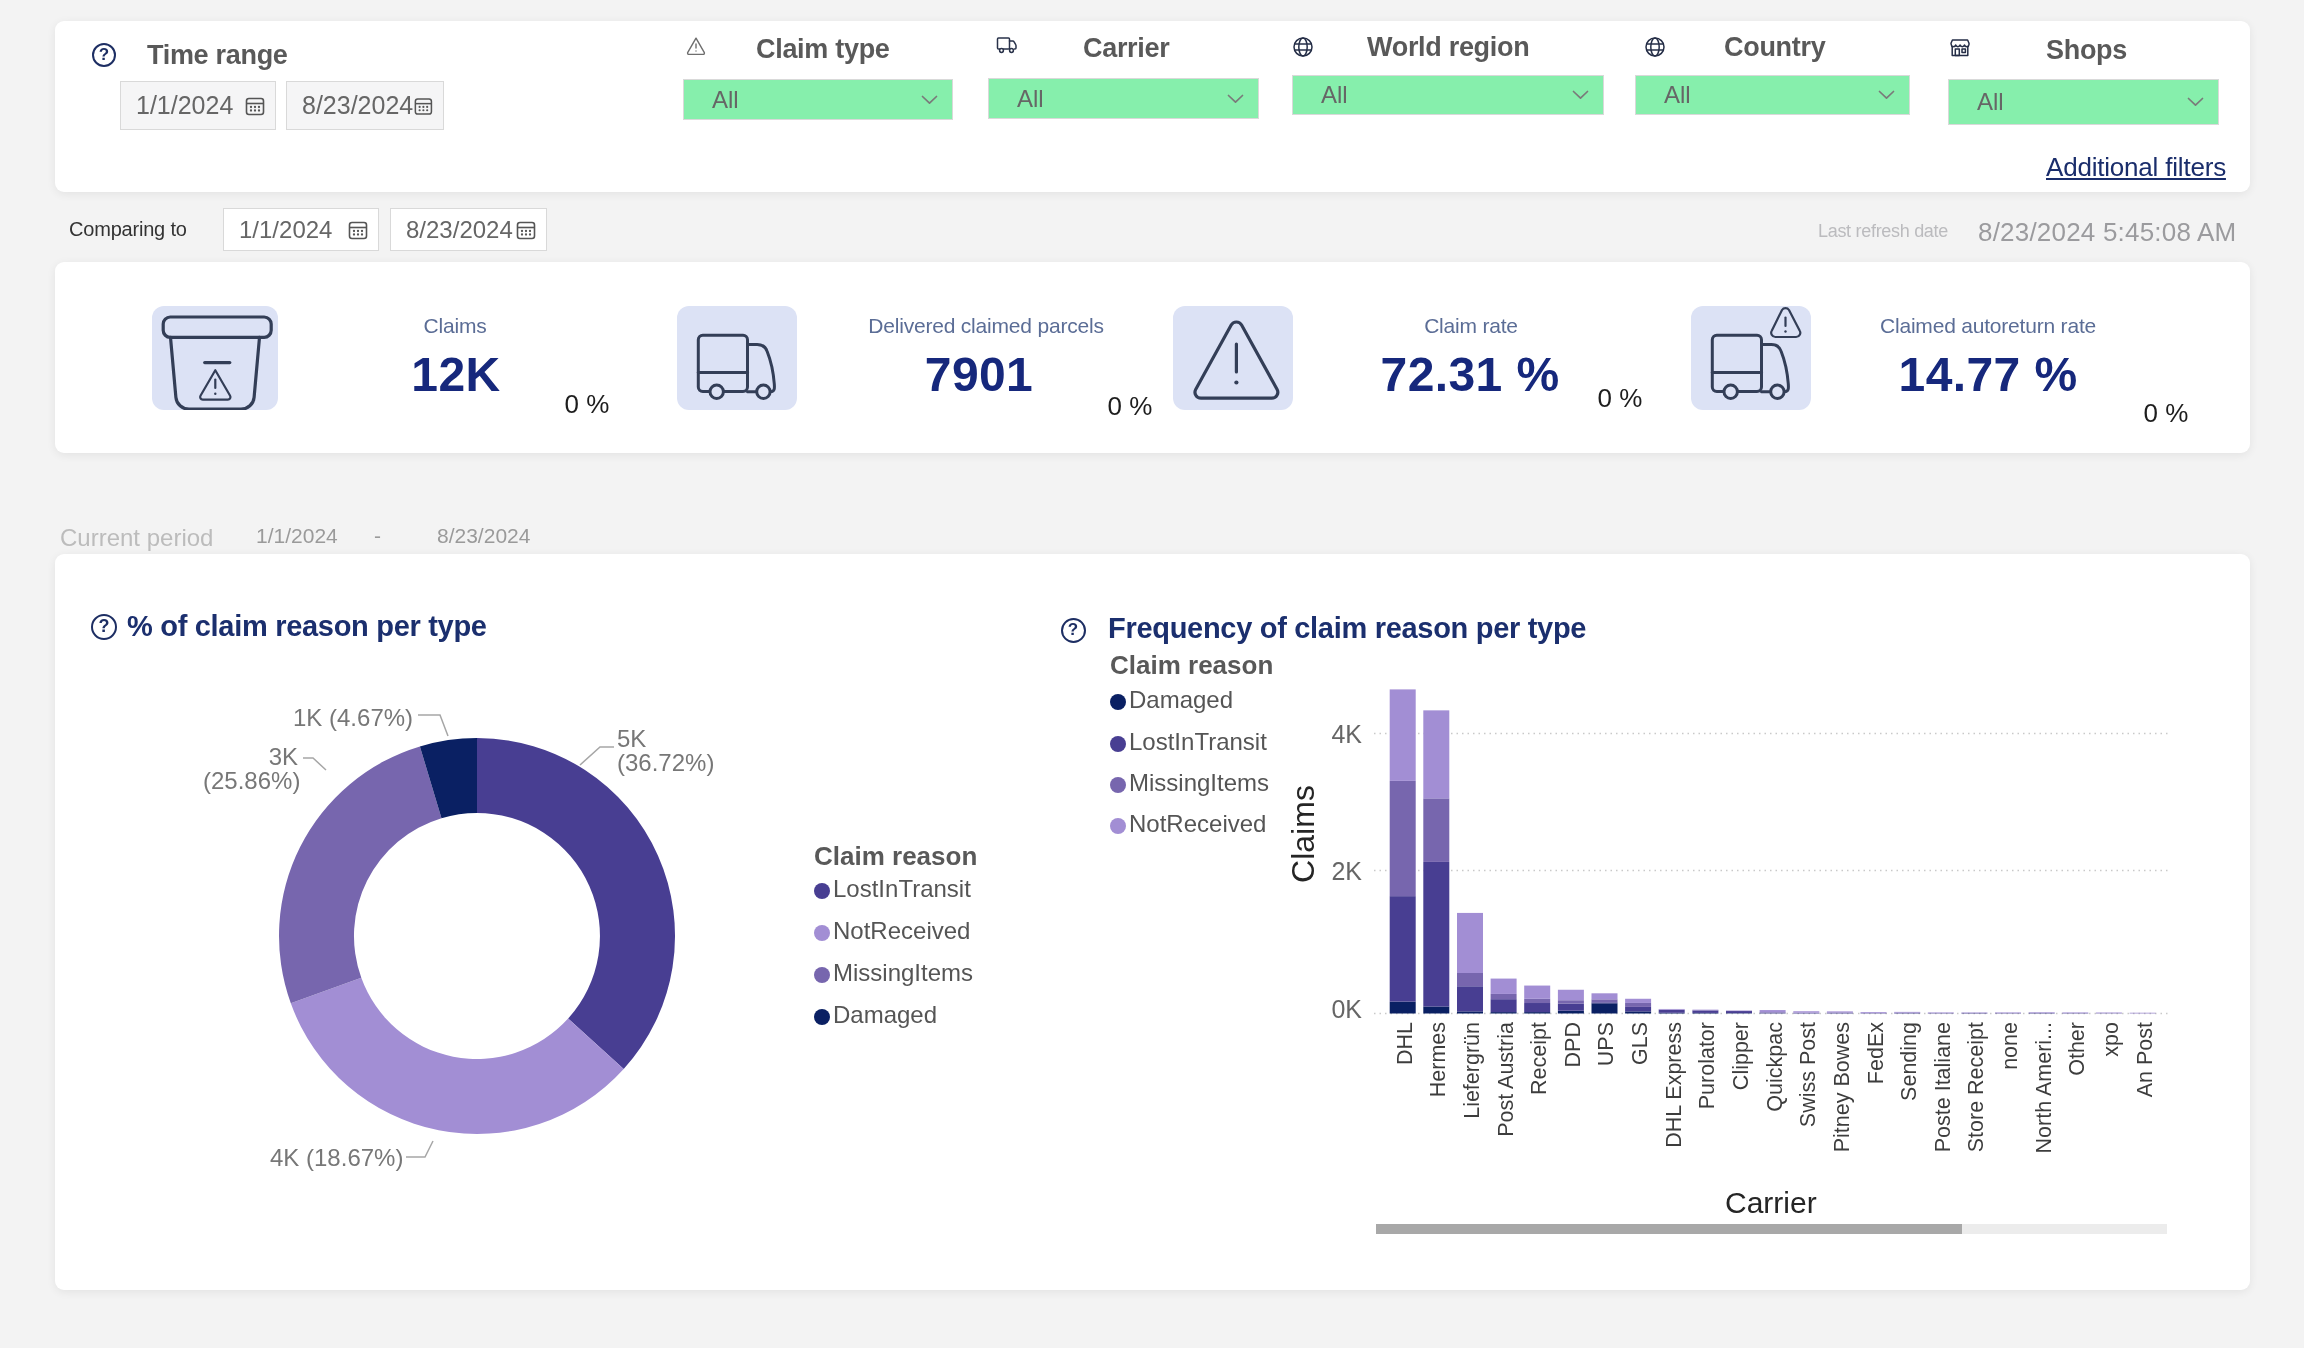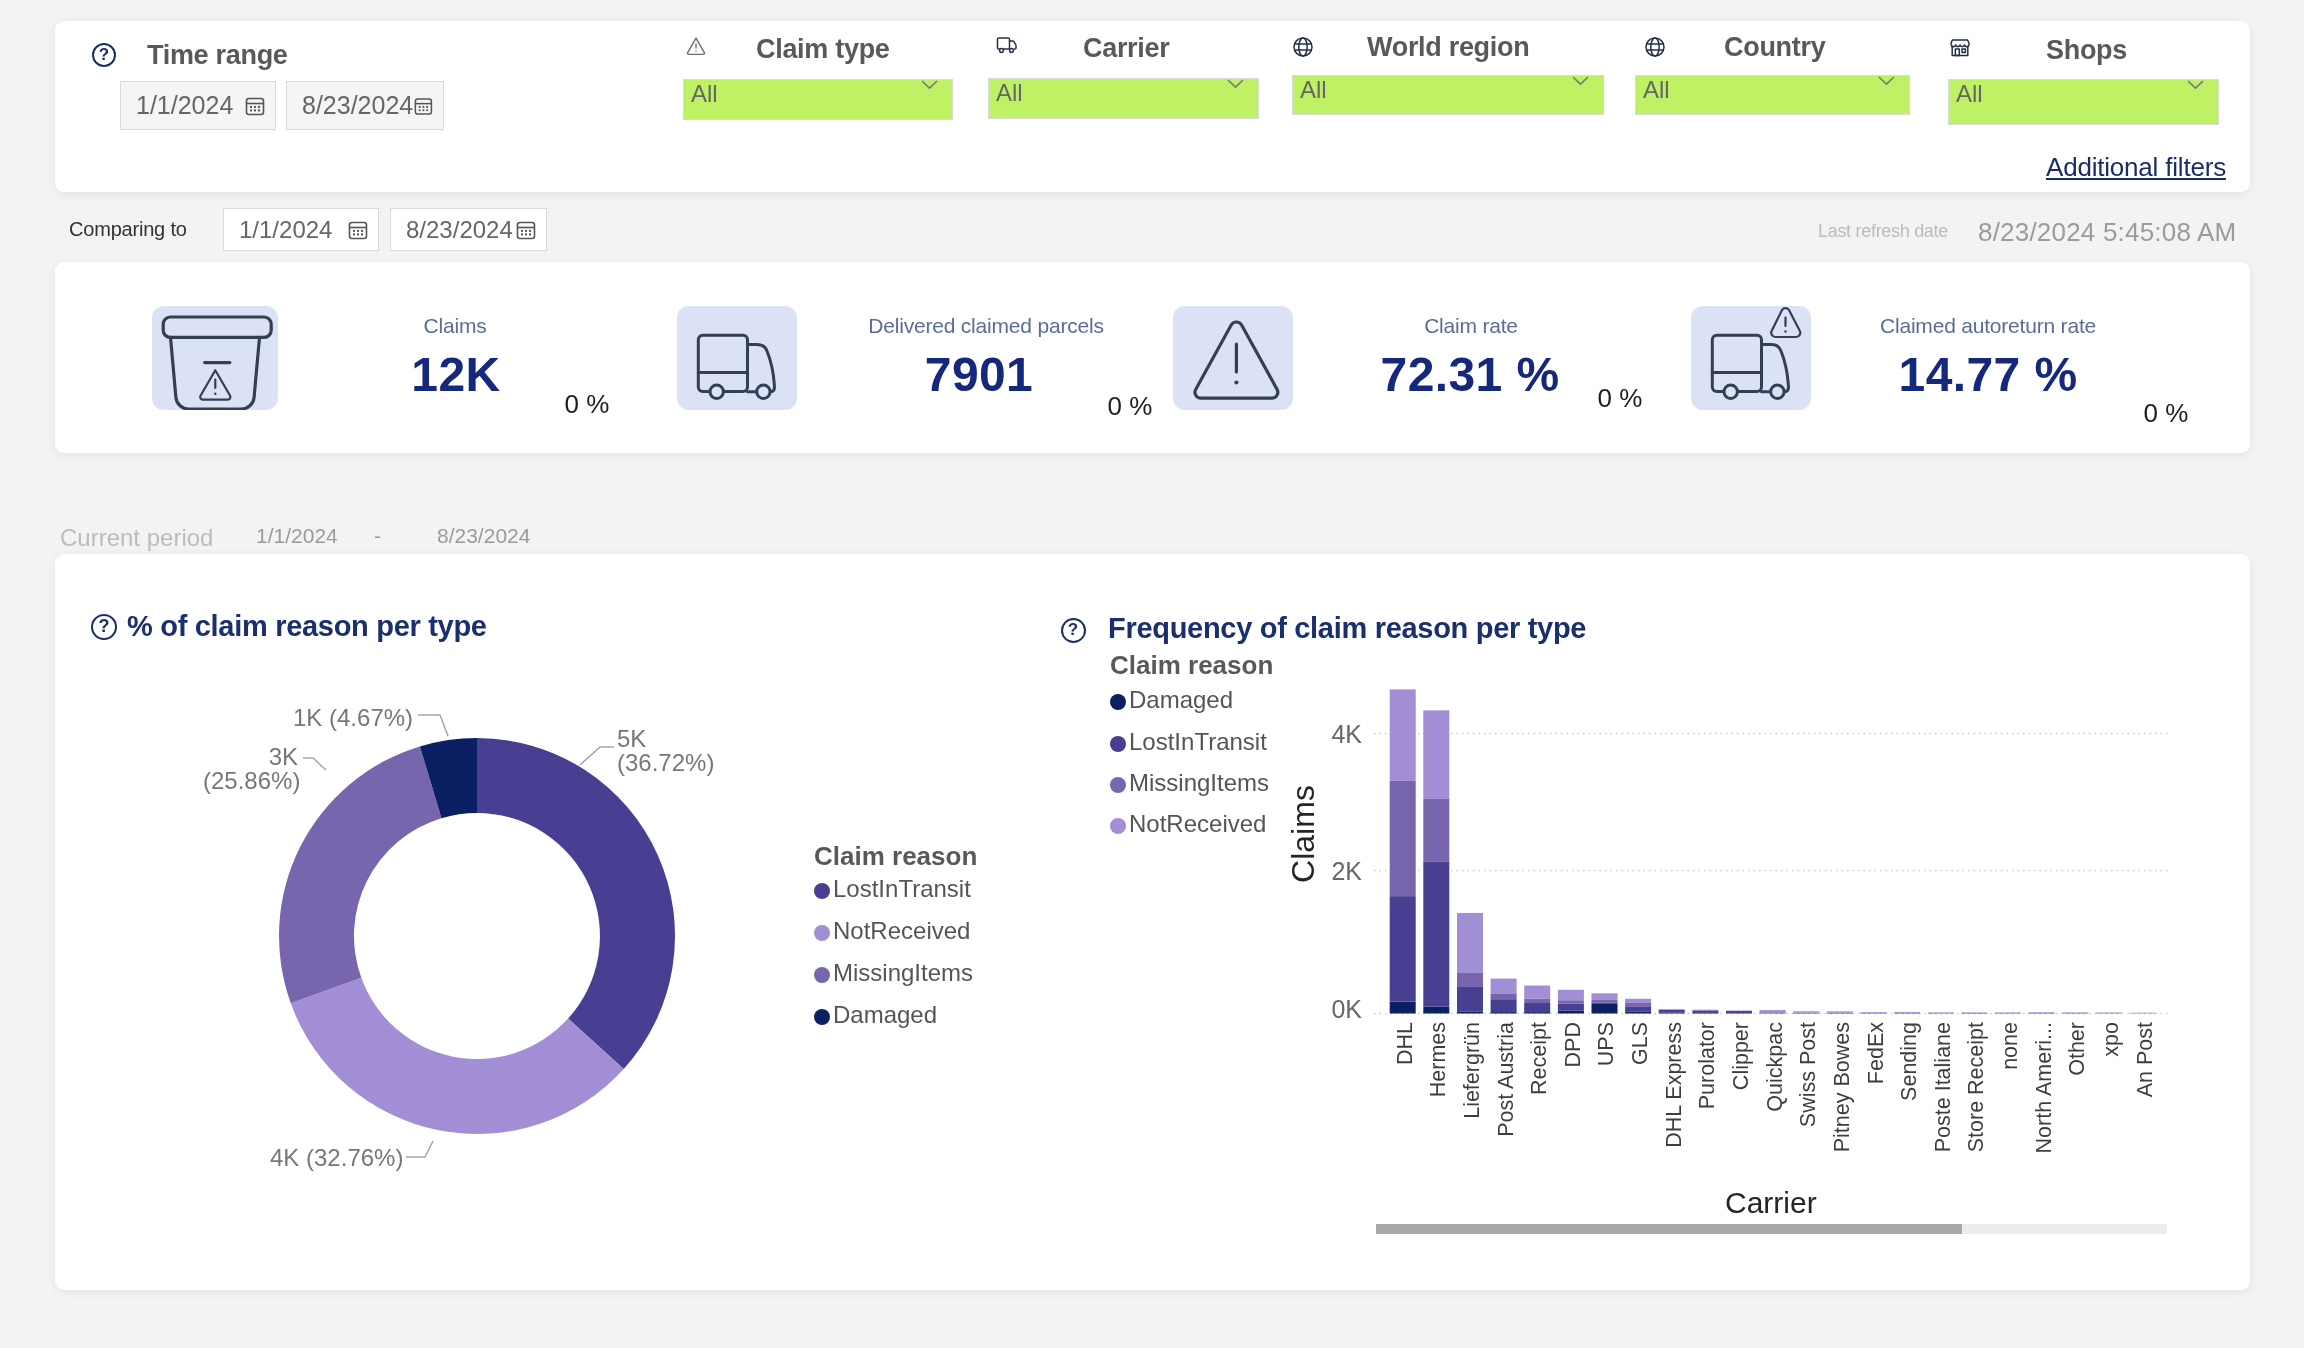--- a/index.html
+++ b/index.html
@@ -1,21 +1,21 @@
 <!DOCTYPE html>
 <html><head><meta charset="utf-8">
 <style>
 * { margin:0; padding:0; box-sizing:border-box; }
 html,body { width:2304px; height:1348px; font-family:"Liberation Sans", sans-serif; background:#f3f3f3; overflow:hidden; }
 .abs { position:absolute; }
 .card { position:absolute; background:#fff; border-radius:9px; box-shadow:0 2px 10px rgba(0,0,0,0.07); }
 .flabel { position:absolute; font-weight:bold; font-size:27px; color:#595959; letter-spacing:-0.3px; white-space:nowrap; }
 .inp { position:absolute; background:#f5f5f6; border:1px solid #d9d9d9; display:flex; align-items:center; padding:0 9px 0 15px; font-size:25px; color:#666; }
 .inp .sp { flex:1; }
-.dd { position:absolute; background:#bef264; border:1px solid #d9d9d9; display:flex; align-items:flex-start; padding:0 14px 0 7px; font-size:24px; color:#666; }
+.dd { position:absolute; background:#86efac; border:1px solid #d9d9d9; display:flex; align-items:center; padding:0 14px 0 28px; font-size:24px; color:#666; }
 .dd .sp { flex:1; }
 .qicon { position:absolute; border:2.4px solid #1d2e63; border-radius:50%; color:#1d2e63; font-weight:bold; text-align:center; }
 .kpilab { position:absolute; font-size:21px; color:#5b6d96; white-space:nowrap; transform:translateX(-50%); letter-spacing:-0.2px;}
 .kpival { position:absolute; font-size:48px; font-weight:bold; color:#16287c; white-space:nowrap; transform:translateX(-50%); letter-spacing:0.4px;}
 .kpipct { position:absolute; font-size:26px; color:#1d1d1d; white-space:nowrap; transform:translateX(-50%); }
 .tile { position:absolute; width:120px; height:104px; background:#dce2f5; border-radius:12px; overflow:hidden; }
 .tile svg { display:block; }
 .ctitle { position:absolute; font-weight:bold; font-size:29px; color:#1b2f6e; letter-spacing:-0.3px; white-space:nowrap; }
 .lgtitle { position:absolute; font-weight:bold; font-size:26px; color:#595959; white-space:nowrap; }
 .lgitem { position:absolute; font-size:24px; color:#555; white-space:nowrap; }
@@ -221,21 +221,21 @@
 <path d="M418,715 h22 l8,21"></path>
 <path d="M614,747 h-14 l-20,18"></path>
 <path d="M303,758 h10 l13,12"></path>
 <path d="M406,1157 h19 l8,-16"></path>
 </g>
 </svg>
 
 <div class="dlab" style="left:293px;top:706px">1K (4.67%)</div>
 <div class="dlab" style="left:617px;top:727px">5K<br>(36.72%)</div>
 <div class="dlab" style="left:203px;top:745px;width:95px;text-align:right">3K<br>(25.86%)</div>
-<div class="dlab" style="left:270px;top:1146px">4K (32.76%)</div>
+<div class="dlab" style="left:270px;top:1146px">4K (18.67%)</div>
 
 <div class="lgtitle" style="left:814px;top:841px">Claim reason</div>
 <div class="lgitem" style="left:814px;top:875px"><i style="background:#483e92"></i>LostInTransit</div>
 <div class="lgitem" style="left:814px;top:917px"><i style="background:#a28ed4"></i>NotReceived</div>
 <div class="lgitem" style="left:814px;top:959px"><i style="background:#7766ae"></i>MissingItems</div>
 <div class="lgitem" style="left:814px;top:1001px"><i style="background:#0a2063"></i>Damaged</div>
 
 <div class="lgtitle" style="left:1110px;top:650px">Claim reason</div>
 <div class="lgitem" style="left:1110px;top:686px"><i style="background:#0a2063"></i>Damaged</div>
 <div class="lgitem" style="left:1110px;top:728px"><i style="background:#483e92"></i>LostInTransit</div>

